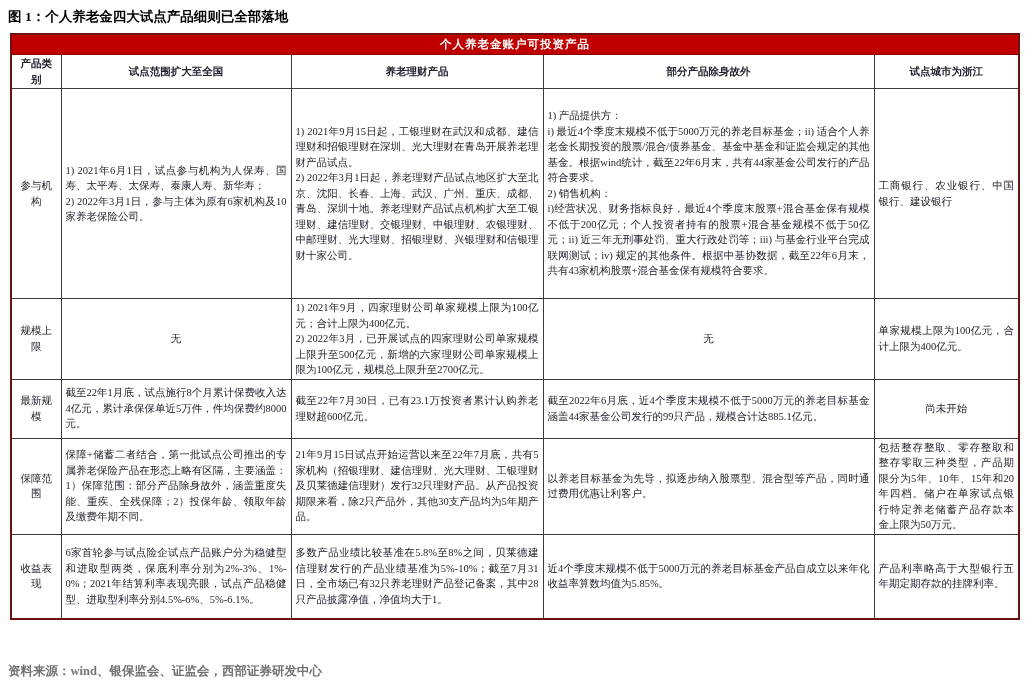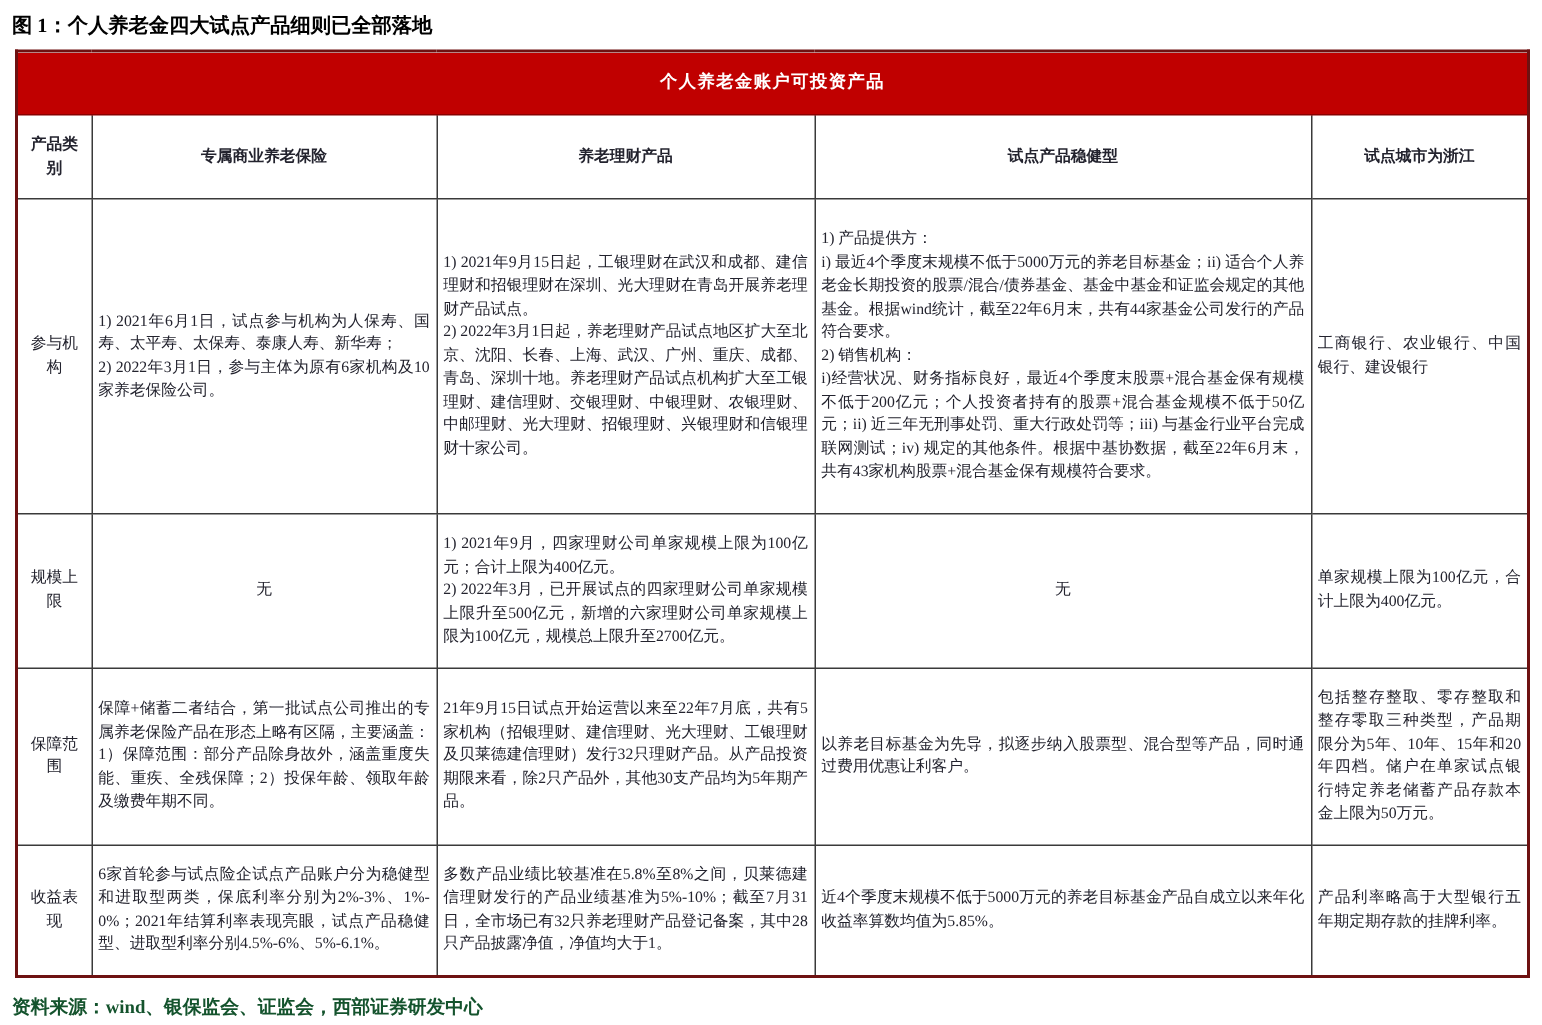--- a/index.html
+++ b/index.html
@@ -3,31 +3,31 @@
 <meta charset="utf-8">
 <style>
   html,body{margin:0;padding:0;background:#ffffff;}
   body{width:1028px;height:683px;overflow:hidden;
        font-family:"Liberation Serif","DejaVu Serif",serif;color:#23232e;}
   .page{position:relative;width:1028px;height:683px;}
   .fig-title{position:absolute;left:8px;top:8px;font-size:13.5px;font-weight:bold;color:#000;}
   table.grid{position:absolute;left:10px;top:33px;width:1008px;
              border-collapse:collapse;table-layout:fixed;
              border:2px solid #6e1111;}
-  table.grid th,table.grid td{border:1px solid #3a3a3a;padding:12px 4px;
+  table.grid th,table.grid td{border:1px solid #3a3a3a;padding:1px 4px;
              font-size:10.5px;line-height:15.5px;vertical-align:middle;
              word-break:break-all;overflow:hidden;}
   tr.banner-row th{background:#c00000;color:#ffffff;font-weight:bold;
              font-size:11.5px;height:17px;letter-spacing:1px;text-align:center;
              border-color:#8a0000;}
   tr.cols th{font-weight:bold;text-align:center;height:15px;background:#fff;}
   th.rowlab{font-weight:normal;text-align:center;padding:1px 2px;}
   td{text-align:justify;white-space:pre-wrap;}
   td.c{text-align:center;white-space:normal;}
-  .source{position:absolute;left:8px;top:663px;font-size:12.5px;font-weight:bold;color:#14532d;}
+  .source{position:absolute;left:8px;top:663px;font-size:12.5px;font-weight:bold;color:#737373;}
 </style>
 </head>
 <body>
 
 <div class="page">
 
   <div class="fig-title">图 1：个人养老金四大试点产品细则已全部落地</div>
 
   <table class="grid">
     <colgroup>
@@ -36,23 +36,23 @@
         <col style="width:252px">
         <col style="width:331px">
         <col style="width:145px">
     </colgroup>
     <thead>
       <tr class="banner-row">
         <th colspan="5">个人养老金账户可投资产品</th>
       </tr>
       <tr class="cols">
         <th>产品类别</th>
-        <th>专属商业养老保险</th>
+        <th>试点范围扩大至全国</th>
         <th>养老理财产品</th>
-        <th>试点产品稳健型</th>
+        <th>部分产品除身故外</th>
         <th>试点城市为浙江</th>
       </tr>
     </thead>
     <tbody>
       <tr style="height:210px">
         <th class="rowlab">参与机构</th>
         <td>1) 2021年6月1日，试点参与机构为人保寿、国寿、太平寿、太保寿、泰康人寿、新华寿；
 2) 2022年3月1日，参与主体为原有6家机构及10家养老保险公司。</td>
         <td>1) 2021年9月15日起，工银理财在武汉和成都、建信理财和招银理财在深圳、光大理财在青岛开展养老理财产品试点。
 2) 2022年3月1日起，养老理财产品试点地区扩大至北京、沈阳、长春、上海、武汉、广州、重庆、成都、青岛、深圳十地。养老理财产品试点机构扩大至工银理财、建信理财、交银理财、中银理财、农银理财、中邮理财、光大理财、招银理财、兴银理财和信银理财十家公司。</td>
@@ -63,20 +63,27 @@
         <td>工商银行、农业银行、中国银行、建设银行</td>
       </tr>
       <tr style="height:77px">
         <th class="rowlab">规模上限</th>
         <td class="c">无</td>
         <td>1) 2021年9月，四家理财公司单家规模上限为100亿元；合计上限为400亿元。
 2) 2022年3月，已开展试点的四家理财公司单家规模上限升至500亿元，新增的六家理财公司单家规模上限为100亿元，规模总上限升至2700亿元。</td>
         <td class="c">无</td>
         <td>单家规模上限为100亿元，合计上限为400亿元。</td>
       </tr>
+      <tr style="height:59px">
+        <th class="rowlab">最新规模</th>
+        <td>截至22年1月底，试点施行8个月累计保费收入达4亿元，累计承保保单近5万件，件均保费约8000元。</td>
+        <td>截至22年7月30日，已有23.1万投资者累计认购养老理财超600亿元。</td>
+        <td>截至2022年6月底，近4个季度末规模不低于5000万元的养老目标基金涵盖44家基金公司发行的99只产品，规模合计达885.1亿元。</td>
+        <td class="c">尚未开始</td>
+      </tr>
       <tr style="height:87px">
         <th class="rowlab">保障范围</th>
         <td>保障+储蓄二者结合，第一批试点公司推出的专属养老保险产品在形态上略有区隔，主要涵盖：1）保障范围：部分产品除身故外，涵盖重度失能、重疾、全残保障；2）投保年龄、领取年龄及缴费年期不同。</td>
         <td>21年9月15日试点开始运营以来至22年7月底，共有5家机构（招银理财、建信理财、光大理财、工银理财及贝莱德建信理财）发行32只理财产品。从产品投资期限来看，除2只产品外，其他30支产品均为5年期产品。</td>
         <td>以养老目标基金为先导，拟逐步纳入股票型、混合型等产品，同时通过费用优惠让利客户。</td>
         <td>包括整存整取、零存整取和整存零取三种类型，产品期限分为5年、10年、15年和20年四档。储户在单家试点银行特定养老储蓄产品存款本金上限为50万元。</td>
       </tr>
       <tr style="height:85px">
         <th class="rowlab">收益表现</th>
         <td>6家首轮参与试点险企试点产品账户分为稳健型和进取型两类，保底利率分别为2%-3%、1%-0%；2021年结算利率表现亮眼，试点产品稳健型、进取型利率分别4.5%-6%、5%-6.1%。</td>

